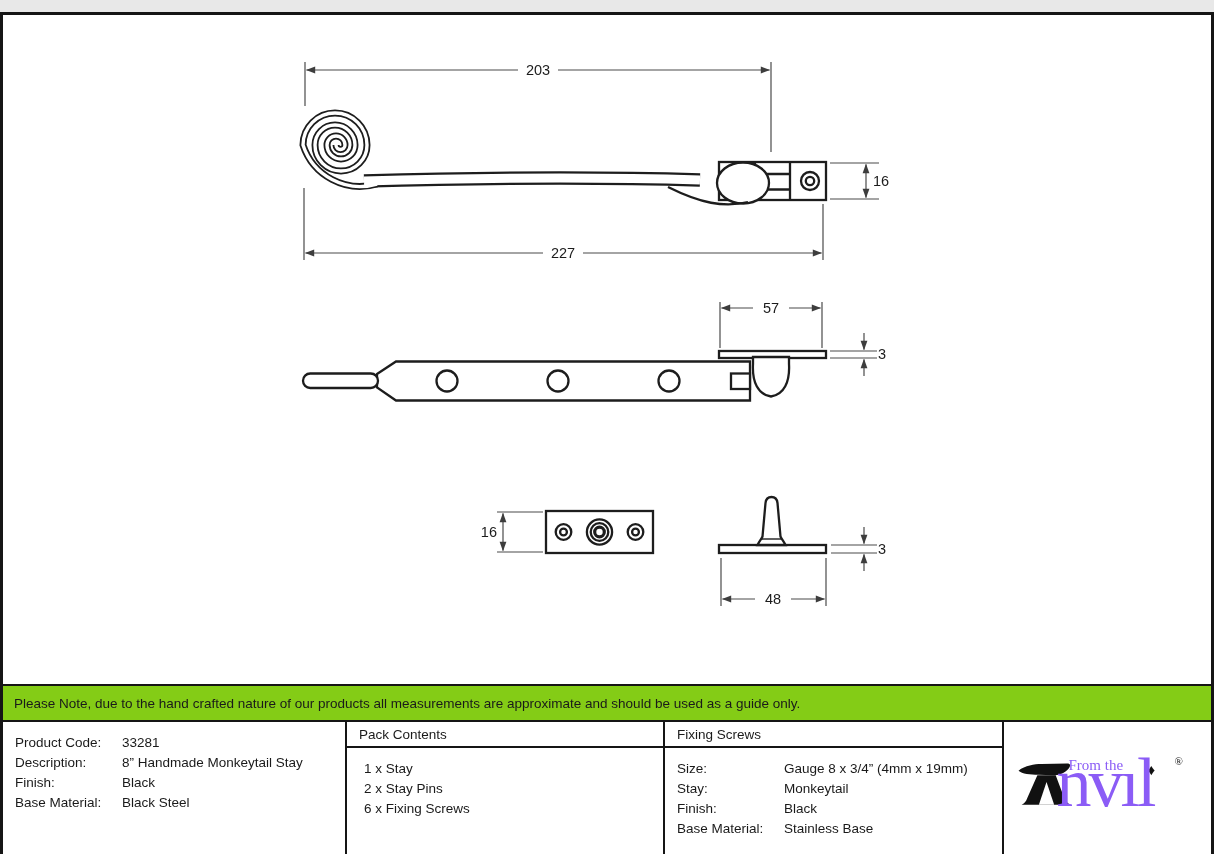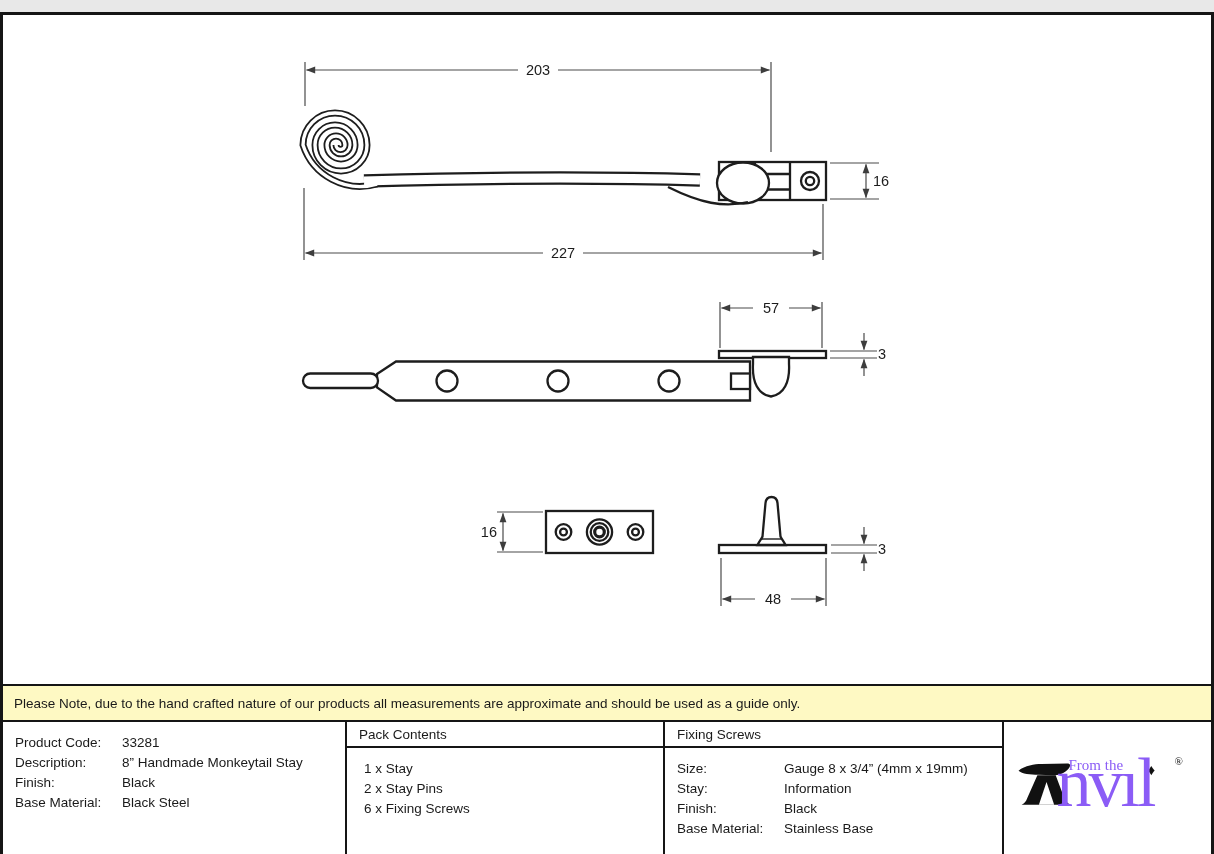--- a/index.html
+++ b/index.html
@@ -15,21 +15,21 @@
   .sp1{stroke:#1d1d1d;stroke-width:7;fill:none;}
   .sp2{stroke:#fff;stroke-width:3.4;fill:none;}
   .ar1{stroke:#1d1d1d;stroke-width:13.5;fill:none;}
   .ar2{stroke:#fff;stroke-width:9;fill:none;}
   .dim{stroke:#4a4a4a;stroke-width:1.2;fill:none;}
   .dtxt{font:14.5px "Liberation Sans",sans-serif;fill:#1c1c1c;}
   .lblbg{fill:#fff;}
   .note-row{
     position:absolute;left:0;right:0;top:669px;height:38px;box-sizing:border-box;
     border-top:2px solid #151515;border-bottom:2px solid #151515;
-    display:flex;align-items:center;padding-left:11px;font-size:13.5px;background:#fef9c3;
+    display:flex;align-items:center;padding-left:11px;font-size:13.5px;background:#84cc16;
   }
   .tbl{position:absolute;left:0;right:0;top:707px;bottom:0;display:flex;background:#fff;}
   .col{box-sizing:border-box;}
   .c1{width:342px;}
   .c2{width:318px;border-left:2px solid #151515;}
   .c3{width:339px;border-left:2px solid #151515;}
   .c4{flex:1;border-left:2px solid #151515;display:flex;align-items:center;justify-content:center;}
   .hdr{height:24px;border-bottom:2px solid #151515;display:flex;align-items:center;
        padding-left:12px;font-size:13.5px;}
   .cellbody{padding:11px 0 0 12px;font-size:13.5px;line-height:20px;}
@@ -180,21 +180,21 @@
       </div>
     </div>
 
     <div class="col c3">
       <div class="hdr">Fixing Screws</div>
       <div class="cellbody">
         <div class="krow">
           <span class="k">Size:</span><span class="v">Gauge 8 x 3/4” (4mm x 19mm)</span>
         </div>
         <div class="krow">
-          <span class="k">Stay:</span><span class="v">Information</span>
+          <span class="k">Stay:</span><span class="v">Monkeytail</span>
         </div>
         <div class="krow">
           <span class="k">Finish:</span><span class="v">Black</span>
         </div>
         <div class="krow">
           <span class="k">Base Material:</span><span class="v">Stainless Base</span>
         </div>
       </div>
     </div>
 

